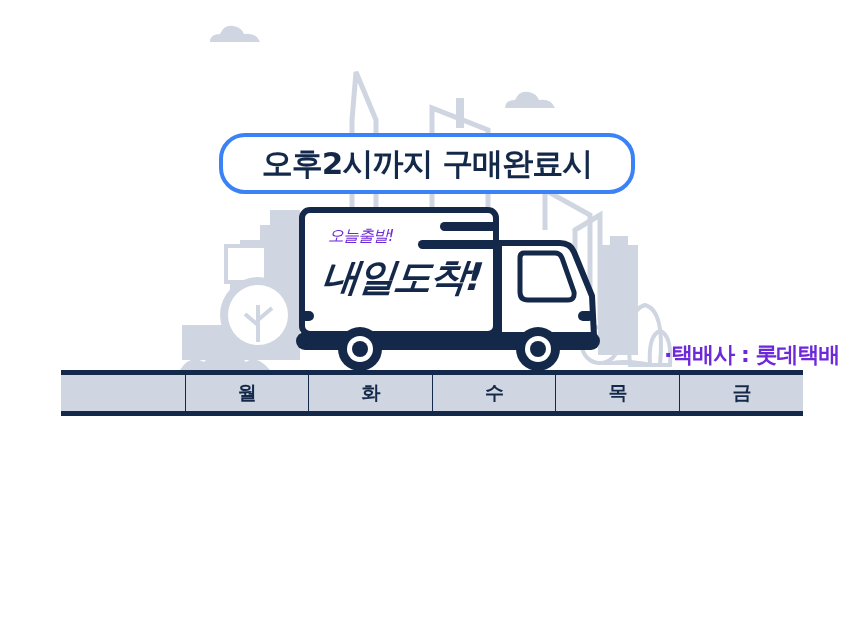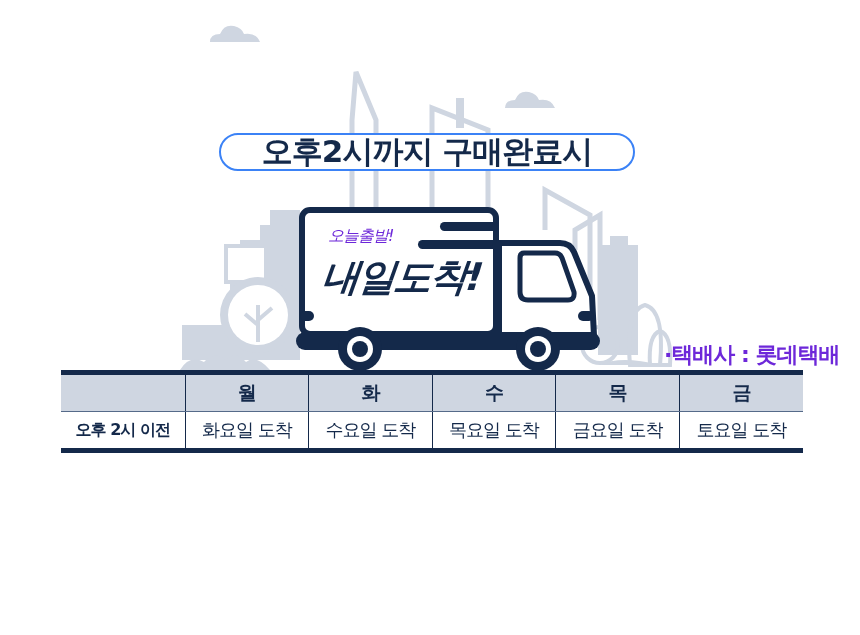--- a/index.html
+++ b/index.html
@@ -1,20 +1,20 @@
 <!DOCTYPE html>
 <html><head>
 <meta charset="utf-8">
 <style>
   html, body { margin:0; padding:0; }
   body { width:860px; height:635px; background:#ffffff; position:relative; overflow:hidden;
          font-family:"DejaVu Sans", sans-serif; color:#14294a; }
   .bg-svg { position:absolute; left:0; top:0; width:860px; height:635px; }
-  .headline-pill { position:absolute; left:219px; top:133px; width:416px; height:38px;
-         border:2px solid #3b82f6; border-radius:26px; box-sizing:border-box; background:#fff;
+  .headline-pill { position:absolute; left:219px; top:133px; width:416px; height:61px;
+         border:4px solid #3b82f6; border-radius:26px; box-sizing:border-box; background:#fff;
          display:flex; align-items:center; justify-content:center; }
   .headline-text { font-size:31px; font-weight:bold; color:#14294a; letter-spacing:-1px; }
   .truck-text-small { position:absolute; left:328px; top:226px; font-size:16px; font-style:italic;
          color:#6d28d9; letter-spacing:-1px; }
   .truck-text-big { position:absolute; left:322px; top:252px; font-size:38px; font-weight:bold;
          font-style:italic; color:#14294a; letter-spacing:-2px; transform:skewX(-6deg); }
   .courier-note { position:absolute; left:664px; top:340px; font-size:22px; font-weight:bold;
          color:#6d28d9; letter-spacing:-1px; background:transparent; }
   .schedule-table { position:absolute; left:61px; top:370px; width:742px; border-collapse:collapse;
          table-layout:fixed; border-top:5px solid #14294a; border-bottom:5px solid #14294a; }
@@ -114,22 +114,14 @@
     <tr>
       <th></th>
       <th>월</th>
       <th>화</th>
       <th>수</th>
       <th>목</th>
       <th>금</th>
     </tr>
   </thead>
   <tbody>
-    <tr class="row-white">
-      <td class="row-label">오후 2시 이전</td>
-      <td>화요일 도착</td>
-      <td>수요일 도착</td>
-      <td>목요일 도착</td>
-      <td>금요일 도착</td>
-      <td>토요일 도착</td>
-    </tr>
   </tbody>
 </table>
 
 </body></html>

